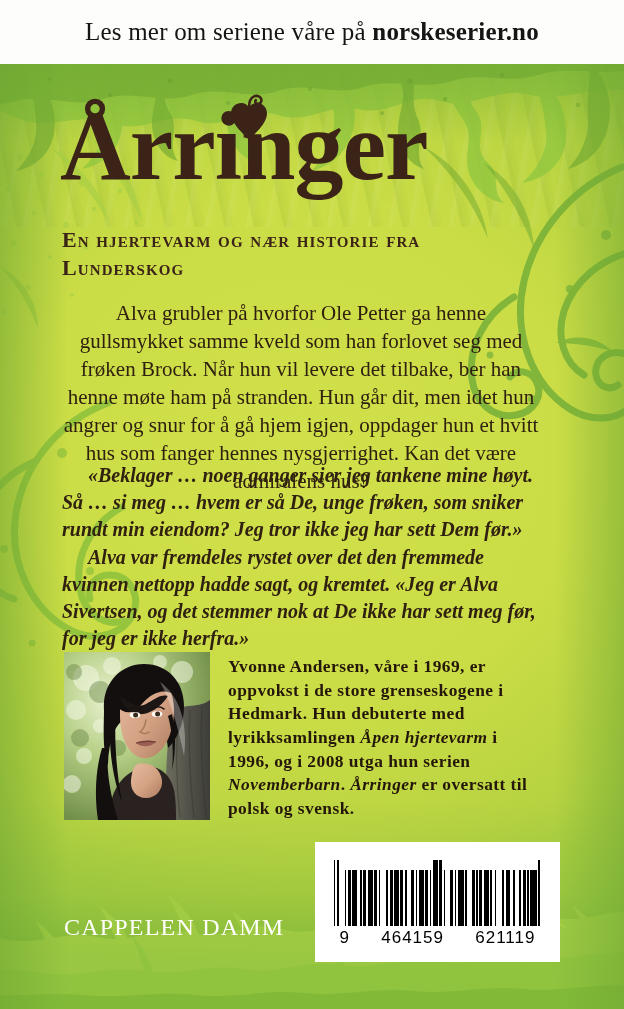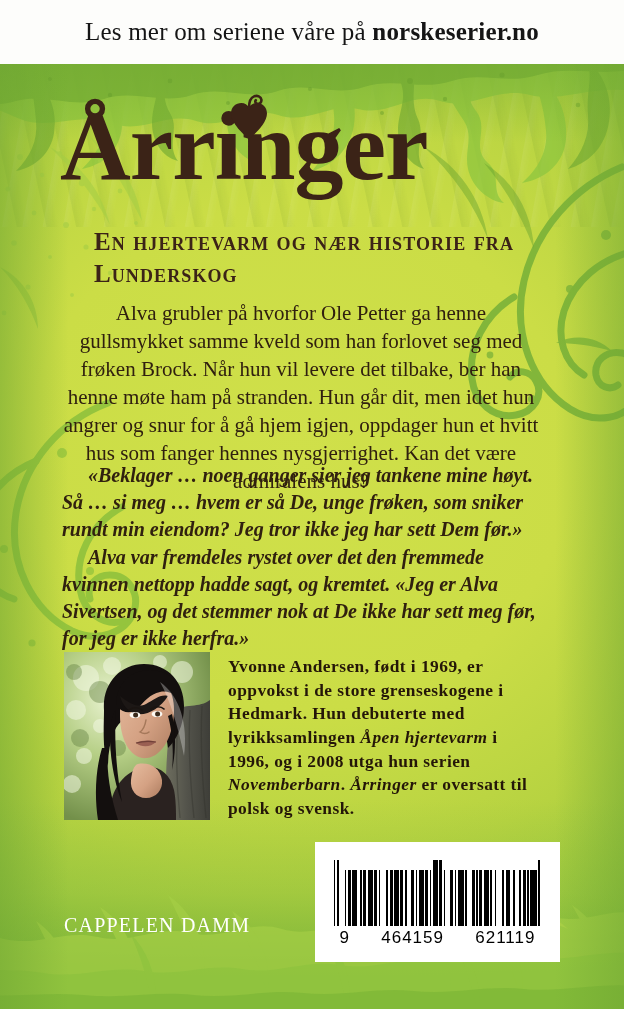--- a/index.html
+++ b/index.html
@@ -155,27 +155,26 @@
     left: 168px; top: -6px;
     width: 42px; height: 46px;
   }
 
   
   .tagline {
     position: absolute;
     left: 62px; top: 226px;
     width: 470px;
     font-family: "Liberation Serif", serif;
-    font-size: 25px;
+    font-size: 22px;
     line-height: 1.28;
     font-weight: bold;
     color: #3b2317;
     font-variant: small-caps;
     letter-spacing: 1.1px;
-    margin-left: 32px;
   }
 
   
   .blurb {
     position: absolute;
     left: 62px; top: 300px;
     width: 478px;
     font-family: Liberation Serif, serif;
     font-size: 21px;
     line-height: 1.33;
@@ -219,21 +218,21 @@
     color: #241608;
     letter-spacing: 0.45px;
   }
   .bio i { font-style: italic; }
 
   
   .publisher {
     position: absolute;
     left: 64px; top: 915px;
     font-family: "Liberation Serif", serif;
-    font-size: 20px;
+    font-size: 24px;
     color: #ffffff;
     letter-spacing: 1.2px;
     font-variant: small-caps;
     text-transform: uppercase;
     line-height: 1;
   }
   .isbn {
     position: absolute;
     left: 64px; top: 948px;
     font-family: "Liberation Sans", sans-serif;
@@ -494,21 +493,21 @@
 
         <path d="M52,58 C50,84 52,118 58,150 C52,136 46,110 46,84 C46,72 48,62 52,58 Z" fill="#130f0e"></path>
         <path d="M108,62 C112,80 112,100 108,118 C110,98 108,78 104,64 Z" fill="#130f0e"></path>
 
         <g opacity="0.3">
           <path d="M96,30 C116,44 124,72 120,104 C114,74 106,48 96,30 Z" fill="#ffffff"></path>
         </g>
       </svg>
     </div>
 
-    <div class="bio"><span>Yvonne Andersen, født i 1969, er oppvokst i de store grenseskogene i Hedmark. Hun debuterte med lyrikksamlingen </span><i>Åpen hjertevarm</i><span> i 1996, og i 2008 utga hun serien </span><i>Novemberbarn</i><span>. </span><i>Årringer</i><span> er oversatt til polsk og svensk.</span></div>
+    <div class="bio"><span>Yvonne Andersen, våre i 1969, er oppvokst i de store grenseskogene i Hedmark. Hun debuterte med lyrikksamlingen </span><i>Åpen hjertevarm</i><span> i 1996, og i 2008 utga hun serien </span><i>Novemberbarn</i><span>. </span><i>Årringer</i><span> er oversatt til polsk og svensk.</span></div>
 
     <div class="publisher">Cappelen Damm</div>
 
     <div class="barcode-box">
       <div class="barcode-bars" id="barcode-bars">
           <span style="width: 1.55px; height: 66px; background: rgb(0, 0, 0);"></span>
           <span style="width: 1.55px; height: 66px; background: transparent;"></span>
           <span style="width: 1.55px; height: 66px; background: rgb(0, 0, 0);"></span>
           <span style="width: 6.2px; height: 56px; background: transparent;"></span>
           <span style="width: 1.55px; height: 56px; background: rgb(0, 0, 0);"></span>

